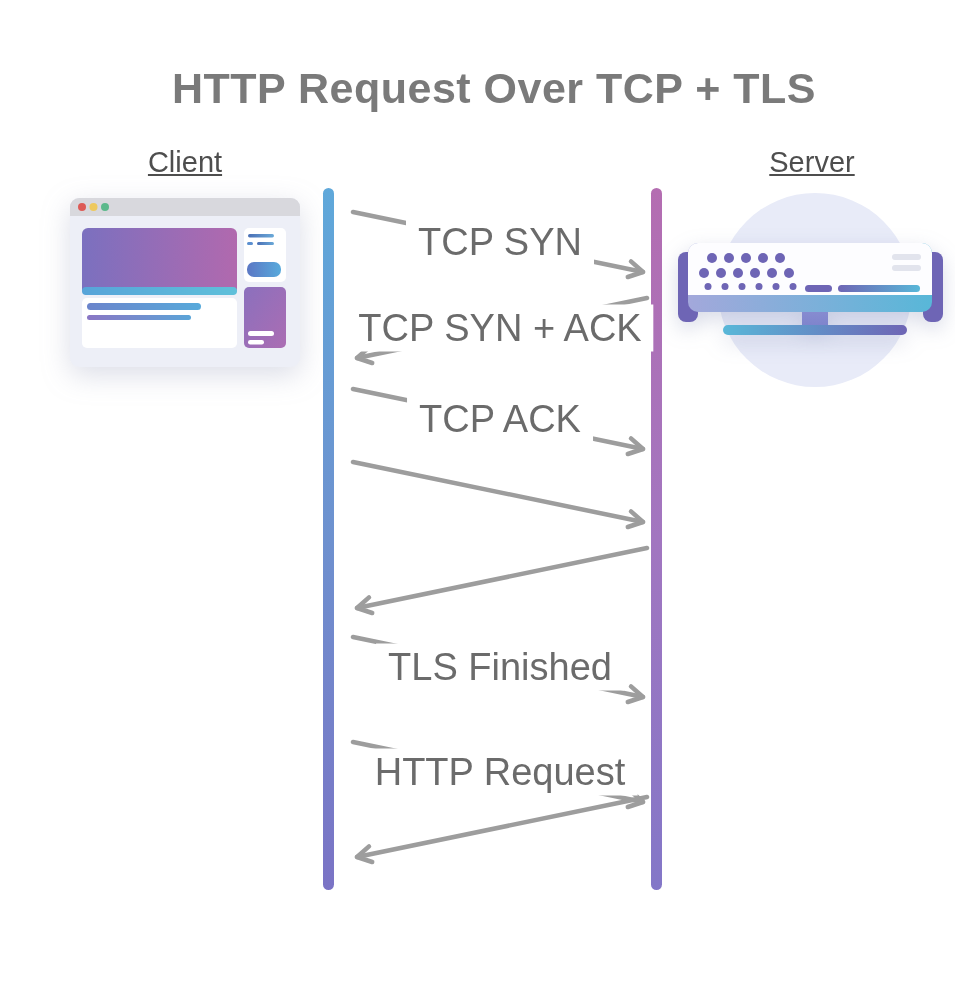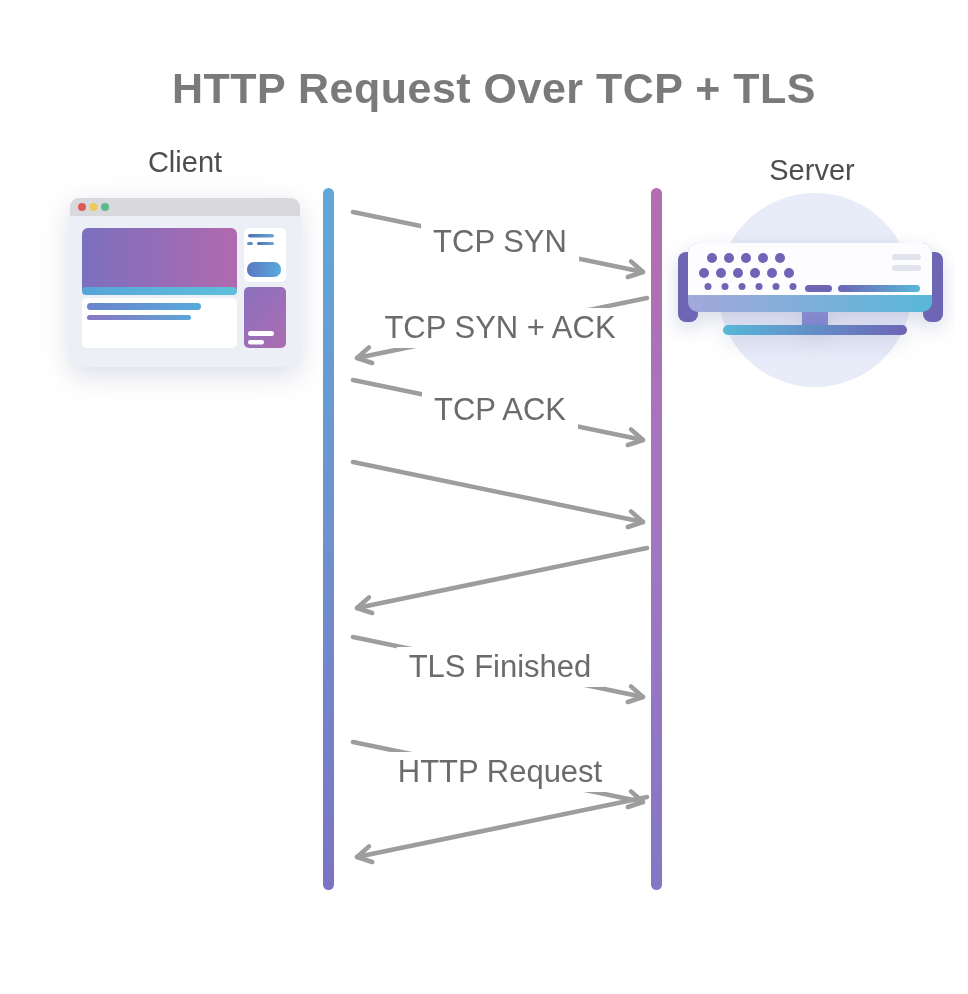--- a/index.html
+++ b/index.html
@@ -6,33 +6,33 @@
   body{
     width:968px;height:994px;background:#ffffff;position:relative;overflow:hidden;
     font-family:"Liberation Sans","DejaVu Sans",sans-serif;
   }
   .title{
     position:absolute;top:64px;left:10px;width:968px;text-align:center;
     font-size:43px;font-weight:700;color:#7a7a7a;letter-spacing:.5px;
   }
   .actor-label{
     position:absolute;top:146px;width:160px;text-align:center;
-    font-size:29px;color:#4e4e4e;
+    font-size:29px;color:#4e4e4e;text-decoration:underline;
   }
   #client-label{left:105px;}
-  #server-label{left:732px;margin-top:8px;}
+  #server-label{left:732px;}
   .lifeline{position:absolute;top:188px;width:11px;height:702px;border-radius:6px;}
   #client-lifeline{left:323px;background:linear-gradient(180deg,#5fa8da 0%,#6e91cf 50%,#7b73c5 100%);}
   #server-lifeline{left:651px;background:linear-gradient(180deg,#b46db1 0%,#a276c0 50%,#8377c8 100%);}
   .msg{position:absolute;left:350px;width:300px;height:80px;}
   .msg svg{position:absolute;left:0;top:0;overflow:visible;display:block;}
   .msg-left svg{transform:scaleX(-1);}
   .msg-label{
     position:absolute;left:150px;top:40px;transform:translate(-50%,-50%);
-    background:#ffffff;padding:2px 12px;font-size:31px;color:#6b6b6b;white-space:nowrap;
+    background:#ffffff;padding:2px 12px;font-size:38px;color:#6b6b6b;white-space:nowrap;
   }
   #client-illustration{position:absolute;left:58px;top:190px;filter:drop-shadow(0 8px 14px rgba(110,120,160,.25));}
   #server-illustration{position:absolute;left:655px;top:185px;}
 </style>
 </head>
 <body>
 
 <div class="title">HTTP Request Over TCP + TLS</div>
 
 <div class="actor-label" id="client-label">Client</div>
@@ -157,21 +157,21 @@
 </div>
 
 <div class="msg msg-left" style="top:288px">
   <svg width="300" height="80" viewBox="0 0 300 80" aria-hidden="true">
     <line x1="3" y1="10" x2="293" y2="70" stroke="#9d9d9d" stroke-width="4.5" stroke-linecap="round"></line>
     <path d="M277.8 75 L293 70 L281 59.4" fill="none" stroke="#9d9d9d" stroke-width="4.5" stroke-linecap="round" stroke-linejoin="round"></path>
   </svg>
   <span class="msg-label">TCP SYN + ACK</span>
 </div>
 
-<div class="msg msg-right" style="top:370px">
+<div class="msg msg-right" style="top:379px">
   <svg width="300" height="80" viewBox="0 0 300 80" aria-hidden="true">
     <line x1="3" y1="10" x2="293" y2="70" stroke="#9d9d9d" stroke-width="4.5" stroke-linecap="round"></line>
     <path d="M277.8 75 L293 70 L281 59.4" fill="none" stroke="#9d9d9d" stroke-width="4.5" stroke-linecap="round" stroke-linejoin="round"></path>
   </svg>
   <span class="msg-label">TCP ACK</span>
 </div>
 
 <div class="msg msg-right" style="top:452px">
   <svg width="300" height="80" viewBox="0 0 300 80" aria-hidden="true">
     <line x1="3" y1="10" x2="293" y2="70" stroke="#9d9d9d" stroke-width="4.5" stroke-linecap="round"></line>

